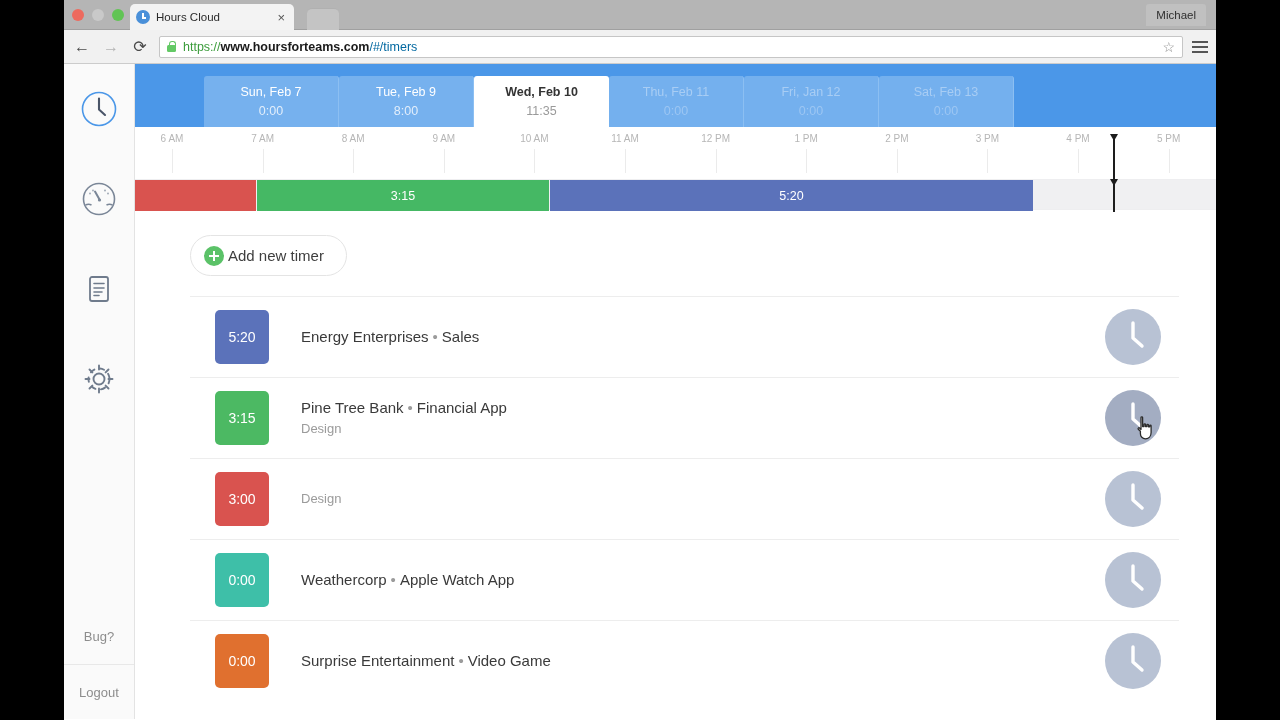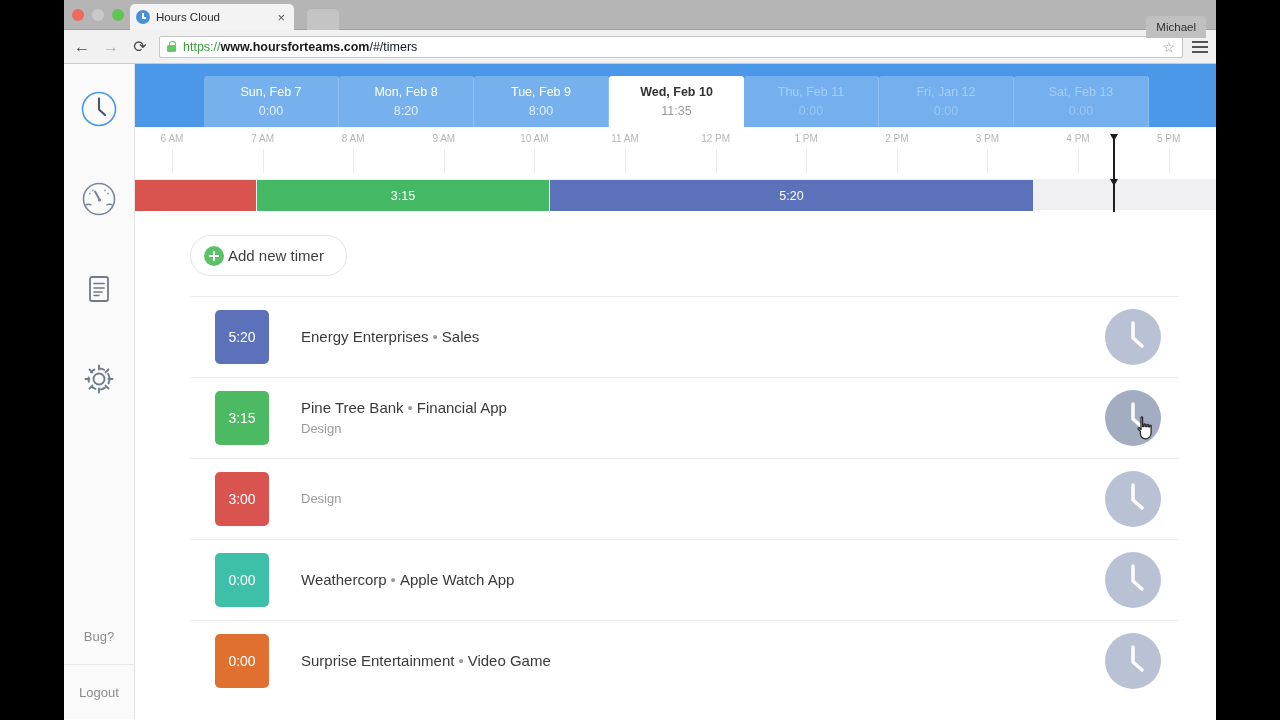--- a/index.html
+++ b/index.html
@@ -49,21 +49,21 @@
     overflow: hidden; flex: 1 1 auto;
   }
   .tab-close {
     font-size: 13px; color: #555; line-height: 1; padding: 0 3px; cursor: pointer;
   }
   .tab-new {
     position: absolute; left: 243px; top: 8px; width: 32px; height: 22px;
     background: #c4c4c4; border-radius: 5px 5px 0 0; border-top: 1px solid #b0b0b0;
   }
   .profile-chip {
-    position: absolute; right: 10px; top: 16px; height: 22px;
+    position: absolute; right: 10px; top: 4px; height: 22px;
     display: flex; align-items: center; padding: 0 10px;
     background: #c0c0c0; border-radius: 3px 3px 0 0;
     font-size: 11.5px; color: #2f2f2f;
   }
 
   
   .toolbar {
     height: 34px; background: #f1f1f1; border-bottom: 1px solid #ccc;
     display: flex; align-items: center; padding: 0 8px; gap: 9px;
   }
@@ -79,21 +79,21 @@
     content: ""; position: absolute; left: 0; bottom: 0; width: 9px; height: 7px;
     background: #63c965; border-radius: 1.5px;
   }
   .lock::after {
     content: ""; position: absolute; left: 2px; top: 0; width: 5px; height: 6px;
     border: 1.5px solid #63c965; border-bottom: none; border-radius: 3px 3px 0 0;
   }
   .url { font-size: 12.5px; white-space: nowrap; }
   .url .scheme { color: #3b9c3b; }
   .url .host { color: #1a1a1a; font-weight: bold; }
-  .url .path { color: #0f172a; }
+  .url .path { color: #0369a1; }
   .star { font-size: 14px; color: #8c8c8c; margin-left: auto; }
   .hamburger { width: 16px; display: flex; flex-direction: column; gap: 3px; flex: 0 0 auto; }
   .hamburger i { display: block; height: 2px; background: #555; }
 
   
   .app { position: relative; height: 655px; background: #fff; display: flex; }
 
   
   .sidebar {
     width: 71px; flex: 0 0 71px; background: #fafafa;
@@ -298,24 +298,20 @@
       </div>
 
       <div class="main">
 
         <div class="dayheader" id="dayTabs">
             <div class="daytab">
               <div class="dname">Sun, Feb 7</div>
               <div class="dtime">0:00</div>
             </div>
             <div class="daytab">
-              <div class="dname">Mon, Feb 8</div>
-              <div class="dtime">8:20</div>
-            </div>
-            <div class="daytab">
               <div class="dname">Tue, Feb 9</div>
               <div class="dtime">8:00</div>
             </div>
             <div class="daytab active">
               <div class="dname">Wed, Feb 10</div>
               <div class="dtime">11:35</div>
             </div>
             <div class="daytab future">
               <div class="dname">Thu, Feb 11</div>
               <div class="dtime">0:00</div>

